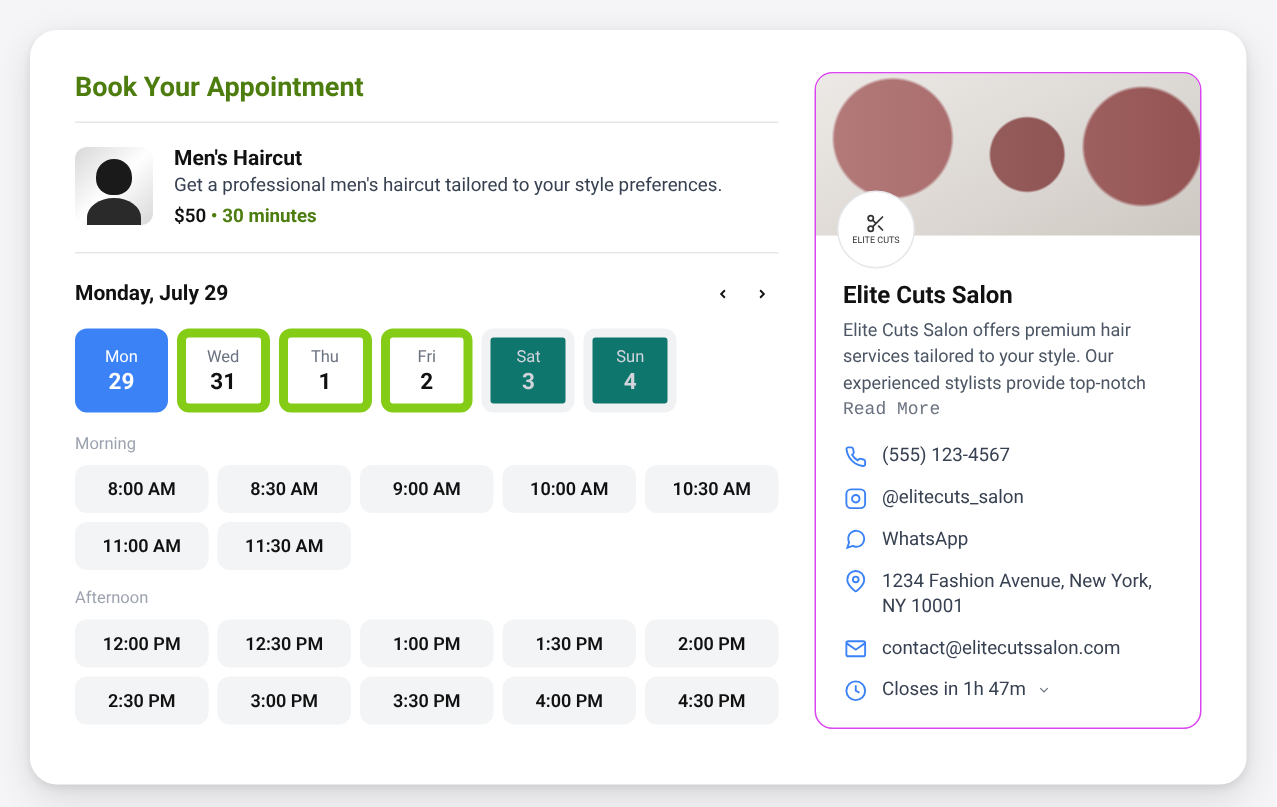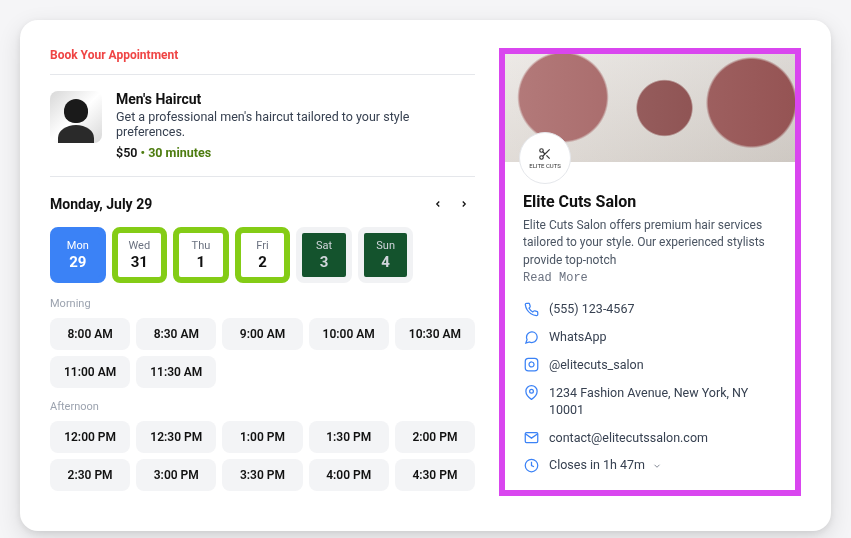--- a/index.html
+++ b/index.html
@@ -16,31 +16,31 @@
     width: 820px;
     background: #fff;
     border-radius: 18px;
     box-shadow: 0 8px 24px rgba(0,0,0,0.12), 0 2px 6px rgba(0,0,0,0.08);
     padding: 28px 30px;
     display: flex;
     gap: 24px;
   }
   .left { flex: 1; min-width: 0; }
   .right {
-    width: 302px;
-    border: 6px solid #d946ef;
-    border-radius: 0;
+    width: 258px;
+    border: 1px solid #d946ef;
+    border-radius: 12px;
     overflow: hidden;
     align-self: flex-start;
   }
 
   .page-title {
-    font-size: 12px;
+    font-size: 18px;
     font-weight: 700;
-    color: #ef4444;
+    color: #4d7c0f;
     padding-bottom: 12px;
     border-bottom: 1px solid #e5e7eb;
   }
 
   .service {
     display: flex;
     gap: 14px;
     padding: 16px 0;
     border-bottom: 1px solid #e5e7eb;
   }
@@ -102,21 +102,21 @@
     border-radius: 8px;
     padding: 6px 0;
     text-align: center;
     cursor: pointer;
     background: #fff;
   }
   .day .dow { font-size: 11px; color: #6b7280; }
   .day .num { font-size: 15px; font-weight: 700; color: #111; margin-top: 1px; }
   .day.selected { background: #3b82f6; border-color: #3b82f6; }
   .day.selected .dow, .day.selected .num { color: #fff; }
-  .day.disabled { border-color: #f1f2f4; cursor: default; background: #14532d; }
+  .day.disabled { border-color: #f1f2f4; cursor: default; background: #0f766e; }
   .day.disabled .dow, .day.disabled .num { color: #d1d5db; }
 
   .section-label {
     font-size: 11px;
     color: #9ca3af;
     margin: 6px 0 8px;
   }
   .slots {
     display: grid;
     grid-template-columns: repeat(5, 1fr);
@@ -293,35 +293,35 @@
             <svg width="15" height="15" viewBox="0 0 24 24" fill="none" stroke="currentColor" stroke-width="2">
                 <path d="M22 16.92v3a2 2 0 0 1-2.18 2 19.79 19.79 0 0 1-8.63-3.07 19.5 19.5 0 0 1-6-6 19.79 19.79 0 0 1-3.07-8.67A2 2 0 0 1 4.11 2h3a2 2 0 0 1 2 1.72 12.84 12.84 0 0 0 .7 2.81 2 2 0 0 1-.45 2.11L8.09 9.91a16 16 0 0 0 6 6l1.27-1.27a2 2 0 0 1 2.11-.45 12.84 12.84 0 0 0 2.81.7A2 2 0 0 1 22 16.92z"></path>
               </svg>
           </span>
           <span class="txt">(555) 123-4567</span>
         </div>
 
         <div class="contact-row">
           <span class="icon">
             <svg width="15" height="15" viewBox="0 0 24 24" fill="none" stroke="currentColor" stroke-width="2">
-                <path d="M21 11.5a8.38 8.38 0 0 1-.9 3.8 8.5 8.5 0 0 1-7.6 4.7 8.38 8.38 0 0 1-3.8-.9L3 21l1.9-5.7a8.38 8.38 0 0 1-.9-3.8 8.5 8.5 0 0 1 4.7-7.6 8.38 8.38 0 0 1 3.8-.9h.5a8.48 8.48 0 0 1 8 8v.5z"></path>
-              </svg>
-          </span>
-          <span class="txt">WhatsApp</span>
-        </div>
-
-        <div class="contact-row">
-          <span class="icon">
-            <svg width="15" height="15" viewBox="0 0 24 24" fill="none" stroke="currentColor" stroke-width="2">
                 <rect x="2" y="2" width="20" height="20" rx="5" ry="5"></rect>
                 <path d="M16 11.37A4 4 0 1 1 12.63 8 4 4 0 0 1 16 11.37z"></path>
                 <line x1="17.5" y1="6.5" x2="17.51" y2="6.5"></line>
               </svg>
           </span>
           <span class="txt">@elitecuts_salon</span>
+        </div>
+
+        <div class="contact-row">
+          <span class="icon">
+            <svg width="15" height="15" viewBox="0 0 24 24" fill="none" stroke="currentColor" stroke-width="2">
+                <path d="M21 11.5a8.38 8.38 0 0 1-.9 3.8 8.5 8.5 0 0 1-7.6 4.7 8.38 8.38 0 0 1-3.8-.9L3 21l1.9-5.7a8.38 8.38 0 0 1-.9-3.8 8.5 8.5 0 0 1 4.7-7.6 8.38 8.38 0 0 1 3.8-.9h.5a8.48 8.48 0 0 1 8 8v.5z"></path>
+              </svg>
+          </span>
+          <span class="txt">WhatsApp</span>
         </div>
 
         <div class="contact-row">
           <span class="icon">
             <svg width="15" height="15" viewBox="0 0 24 24" fill="none" stroke="currentColor" stroke-width="2">
                 <path d="M21 10c0 7-9 13-9 13s-9-6-9-13a9 9 0 0 1 18 0z"></path>
                 <circle cx="12" cy="10" r="3"></circle>
               </svg>
           </span>
           <span class="txt">1234 Fashion Avenue, New York, NY 10001</span>

